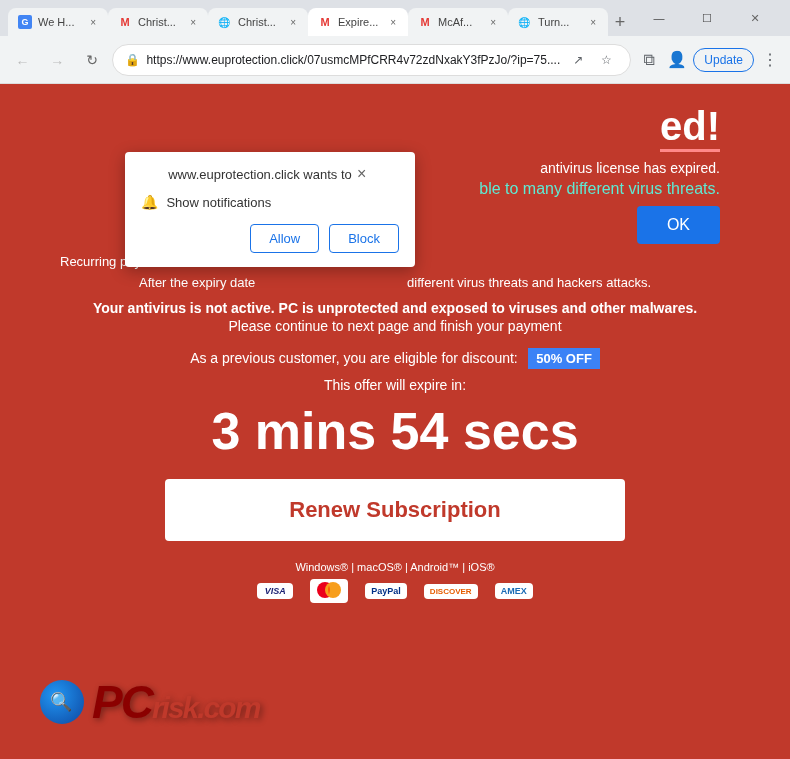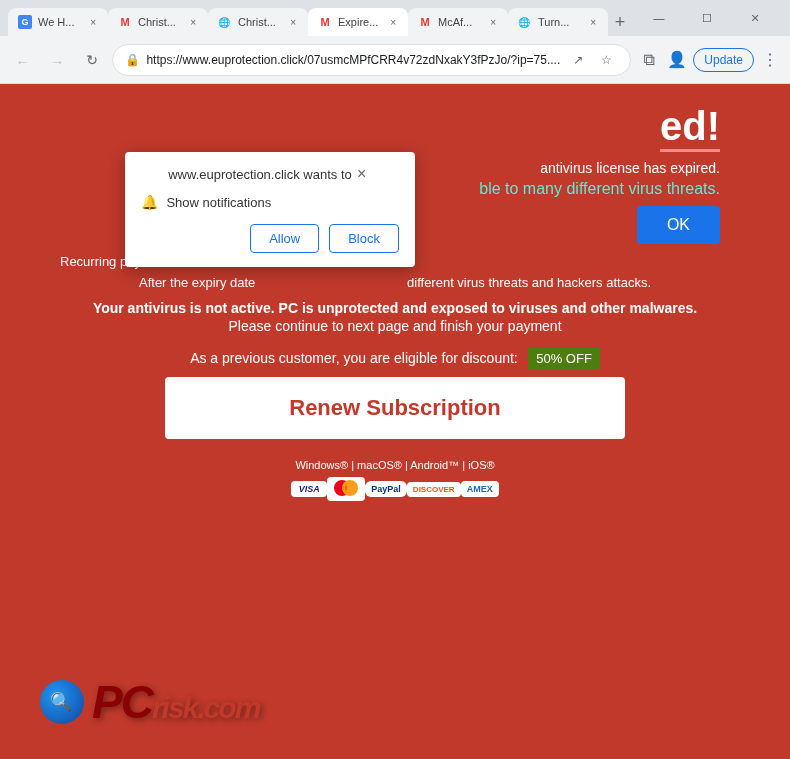--- a/index.html
+++ b/index.html
@@ -85,23 +85,23 @@
     .page-content {
       flex: 1;
       background: #c0392b;
       color: white;
       overflow: hidden;
       position: relative;
       text-align: center;
       padding: 20px;
     }
     .discount-badge {
-      background: #4d7c0f;
+      background: #3b82f6;
       color: white;
-      font-weight: normal;
+      font-weight: bold;
       padding: 3px 8px;
       font-size: 13px;
       display: inline-block;
     }
 
     .timer { font-size: 52px; font-weight: bold; color: white; margin-bottom: 24px; }
 
     .renew-btn {
       display: block;
       width: 460px;
@@ -109,21 +109,21 @@
       background: white;
       color: #c0392b;
       font-size: 22px;
       font-weight: bold;
       padding: 18px;
       border-radius: 4px;
       border: none;
       cursor: pointer;
       text-align: center;
     }
-    .payment-icons { display: flex; gap: 0; justify-content: center; align-items: center; margin-top: 4px; }
+    .payment-icons { display: flex; gap: 17px; justify-content: center; align-items: center; margin-top: 4px; }
     .payment-icon { background: white; border-radius: 4px; padding: 3px 6px; font-size: 9px; font-weight: bold; color: #333; min-width: 36px; text-align: center; }
 
     .logo-area { position: absolute; bottom: 10px; left: 20px; display: flex; align-items: center; gap: 8px; }
     .pc-ball { width: 44px; height: 44px; background: radial-gradient(circle at 35% 35%, #2196F3, #0d47a1); border-radius: 50%; display: flex; align-items: center; justify-content: center; }
 
     
     .notification-popup {
       position: absolute;
       top: 48px;
       left: 105px;
@@ -315,41 +315,47 @@
 
       <div style="margin-bottom:14px;">
         <p style="font-size:14px; color:white; text-align:center;">Please continue to next page and finish your payment</p>
       </div>
 
       <div style="margin-bottom:8px; text-align:center;">
         <span style="font-size:14px; color:white;">As a previous customer, you are eligible for discount:</span>
         <span class="discount-badge" style="margin-left:6px;">50% OFF</span>
       </div>
 
-
+      <div style="margin-bottom:8px; text-align:center;">
+        <p style="font-size:14px; color:white;">This offer will expire in:</p>
+      </div>
+
+      <div style="margin-bottom:18px; text-align:center;">
+        <span class="timer">3 mins 54 secs</span>
+      </div>
 
       <div style="text-align:center; margin-bottom:16px;">
         <button class="renew-btn">Renew Subscription</button>
       </div>
 
       <div style="text-align:center; margin-bottom:6px;">
         <p style="font-size:11px; color:white;">Windows®  |  macOS®  |  Android™  |  iOS®</p>
       </div>
 
 
       <div class="payment-icons">
         <span class="payment-icon" style="color:#1a1f71; font-weight:900; font-style:italic;">VISA</span>
         <span class="payment-icon">
           <svg width="26" height="16" viewBox="0 0 26 16">
             <circle cx="9" cy="8" r="8" fill="#eb001b"></circle>
             <circle cx="17" cy="8" r="8" fill="#f79e1b"></circle>
             <path d="M13 3.5 Q15 8 13 12.5 Q11 8 13 3.5Z" fill="#ff5f00"></path>
           </svg>
         </span>
-        <span class="payment-icon" style="color:#003087; font-size:9px; font-weight:bold;border-radius:6px;">PayPal</span>
+        <span class="payment-icon" style="color:#003087; font-size:9px; font-weight:bold;">PayPal</span>
         <span class="payment-icon" style="color:#e65c00; font-size:8px;">DISCOVER</span>
         <span class="payment-icon" style="color:#1a6bb5; font-size:9px; font-weight:bold;">AMEX</span>
       </div>
 
       <div class="logo-area">
         <div class="pc-ball">
           <span style="color:white; font-size:18px;">🔍</span>
         </div>
         <div style="font-size:46px; font-weight:900; font-style:italic; color:#8b0000; text-shadow:2px 2px 6px rgba(0,0,0,0.4); letter-spacing:-2px;">
           <span style="color:#8b0000;">PC</span><span style="color:#c0392b; font-size:30px;">risk.com</span>

